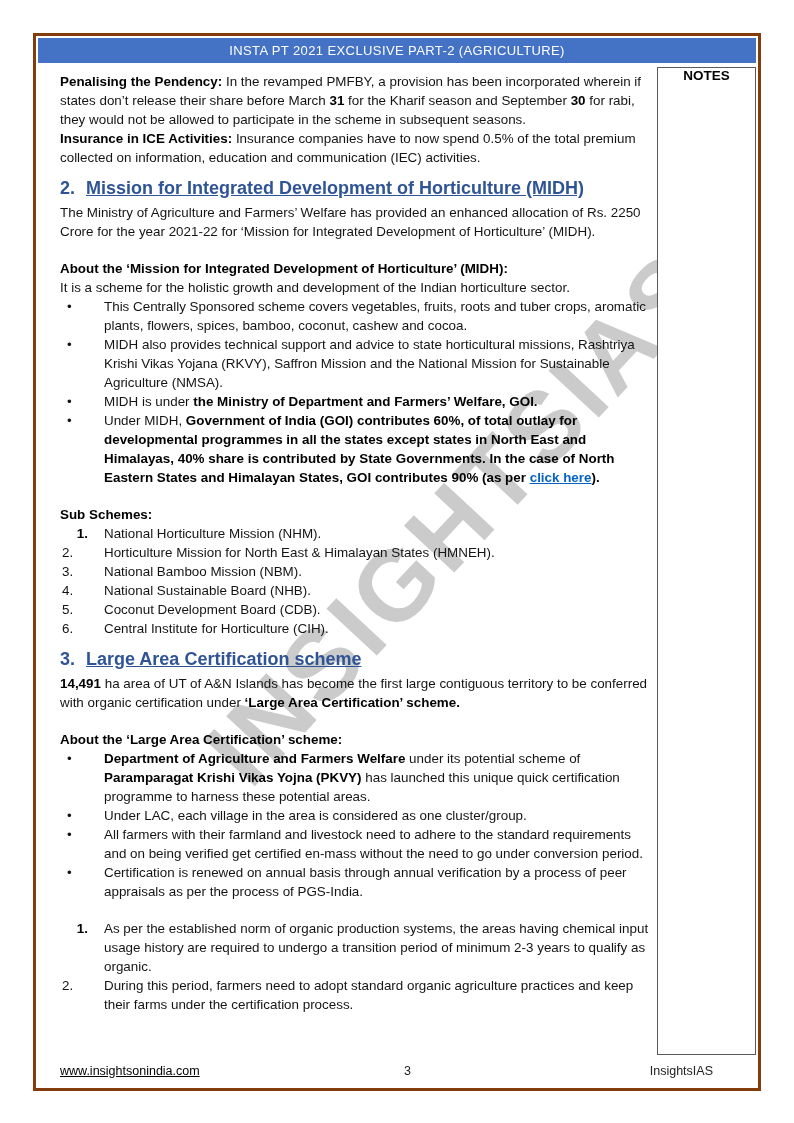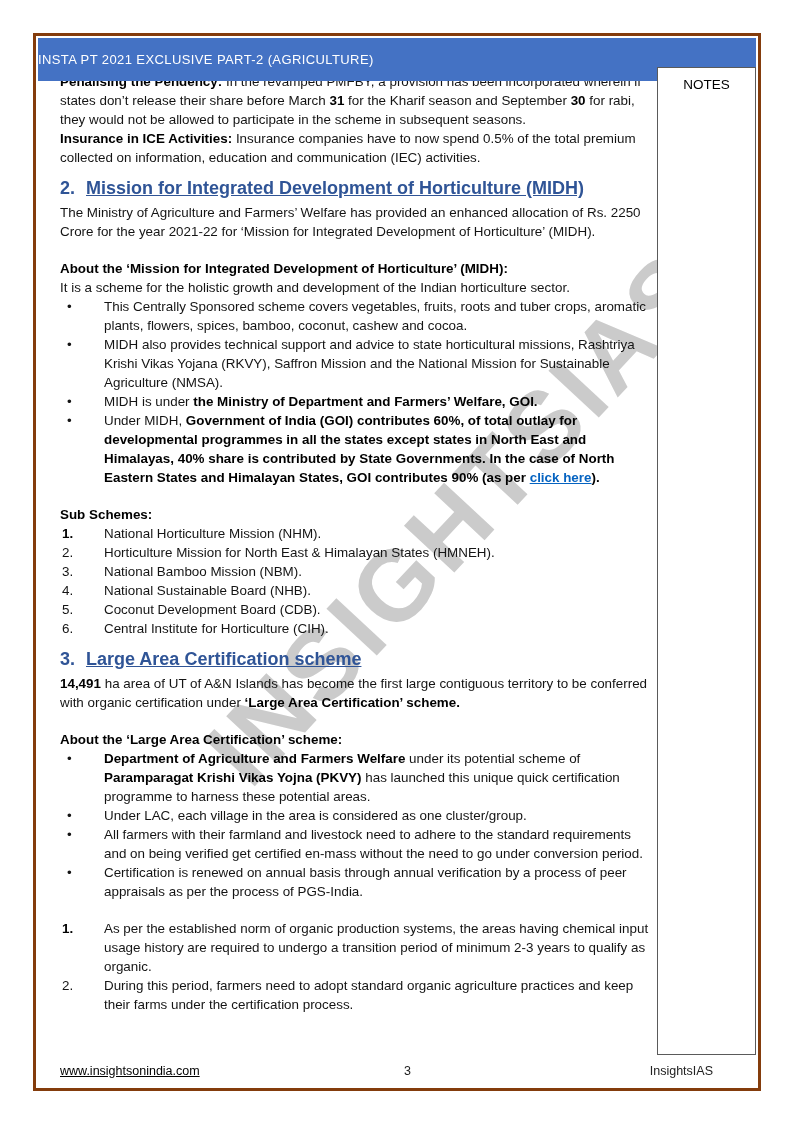--- a/index.html
+++ b/index.html
@@ -5,30 +5,30 @@
   html,body{margin:0;padding:0;}
   body{
     width:794px;height:1123px;background:#ffffff;position:relative;
     font-family:"Liberation Sans",sans-serif;color:#141414;overflow:hidden;
   }
   .frame{
     position:absolute;left:33px;top:33px;width:722px;height:1052px;
     border:3px solid #843C0C;background:#ffffff;
   }
   .band{
-    position:absolute;left:2px;right:2px;top:2px;height:43px;background:#4472C4;
-    color:#ffffff;display:flex;align-items:center;justify-content:flex-start;
+    position:absolute;left:2px;right:2px;top:2px;height:25px;background:#4472C4;
+    color:#ffffff;display:flex;align-items:center;justify-content:center;
     font-size:13px;letter-spacing:.4px;z-index:2;
   }
   .notes{
     position:absolute;top:31px;right:2px;width:99px;height:988px;
     border:1px solid #5a5a5a;background:#ffffff;z-index:2;text-align:center;
     box-sizing:border-box;
   }
-  .notes-label{margin-top:9px;font-weight:normal;font-size:13.5px;color:#000;}
+  .notes-label{font-weight:bold;font-size:13.5px;color:#000;}
   .watermark{
     position:absolute;left:422px;top:482px;
     transform:translate(-50%,-50%) rotate(-47deg);
     font-size:100px;font-weight:bold;color:#cbcbcb;letter-spacing:4px;
     white-space:nowrap;z-index:0;pointer-events:none;user-select:none;
   }
   .content{
     position:absolute;left:24px;top:36px;width:592px;z-index:1;
     font-size:13.4px;line-height:19px;
   }
@@ -36,21 +36,21 @@
   .gap{height:18px;}
   .sec{margin:9px 0 3px;font-size:18px;font-weight:600;color:#2F5496;line-height:24px;}
   .secnum{display:inline-block;width:26px;}
   .sectitle{text-decoration:underline;text-align:right;}
   .list{margin:0;}
   .li{display:flex;}
   .marker{flex:0 0 28px;box-sizing:border-box;}
   .bullets .marker{padding-left:7px;}
   .numbered .marker{padding-left:2px;}
   .litext{flex:1;margin-left:16px;}
-  .b{font-weight:bold;color:#000;}
+  .b{font-weight:bold;color:#000;text-align:right;}
   a.inline-link{color:#0563C1;text-decoration:underline;cursor:pointer;}
   .footer{
     position:absolute;left:24px;right:3px;bottom:10px;display:grid;
     grid-template-columns:1fr auto 1fr;font-size:12.5px;z-index:2;align-items:baseline;
   }
   .footer .site{color:#000000;text-decoration:underline;cursor:pointer;justify-self:start;}
   .footer .pageno{justify-self:center;color:#222;}
   .footer .brand{justify-self:end;padding-right:42px;color:#222;}
 </style>
 </head>

